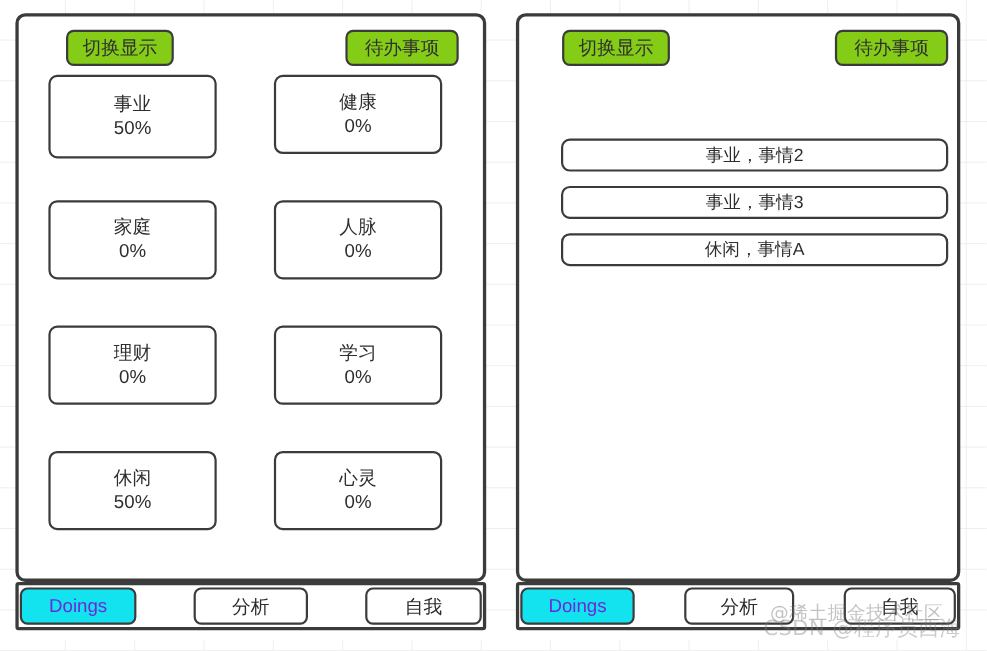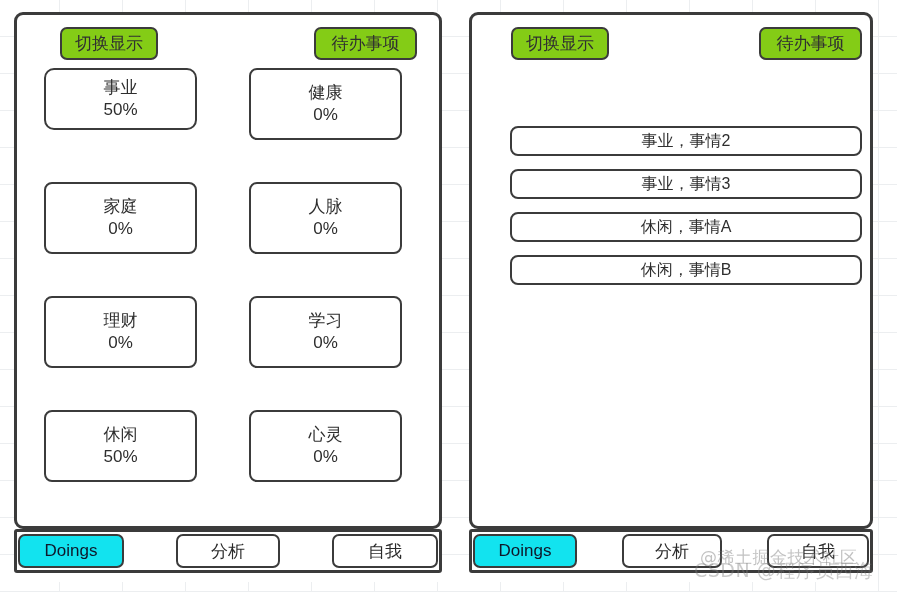--- a/index.html
+++ b/index.html
@@ -108,21 +108,21 @@
     justify-content: center;
     font-size: 17px;
     color: #2b2b2b;
     background: #ffffff;
     height: 34px;
     white-space: nowrap;
   }
   .tab.active {
     background: #12e3ef;
     border-color: #3b3b3b;
-    color: #0f172a;
+    color: #6d28d9;
   }
 
   
   .watermark {
     position: absolute;
     z-index: 5;
     white-space: nowrap;
     pointer-events: none;
     font-family: "DejaVu Sans", sans-serif;
   }
@@ -149,21 +149,21 @@
   <div class="screen" style="width:428px; height:517px;">
 
     <div class="topbtn" style="left:43px; top:12px; width:98px; height:33px; font-size:17px;">
       <span>切换显示</span>
     </div>
 
     <div class="topbtn" style="left:297px; top:12px; width:103px; height:33px; font-size:17px;">
       <span>待办事项</span>
     </div>
 
-    <div class="card" style="left:27px; top:53px; width:153px; height:62px;border-radius:10px;">
+    <div class="card" style="left:27px; top:53px; width:153px; height:76px;">
       <span class="card-name">事业</span>
       <span class="card-pct">50%</span>
     </div>
     <div class="card" style="left:232px; top:53px; width:153px; height:72px;">
       <span class="card-name">健康</span>
       <span class="card-pct">0%</span>
     </div>
 
     <div class="card" style="left:27px; top:167px; width:153px; height:72px;">
       <span class="card-name">家庭</span>
@@ -220,23 +220,20 @@
 
     <div class="todo-row" style="left:38px; top:111px; width:352px; height:30px;">
       <span>事业，事情2</span>
     </div>
     <div class="todo-row" style="left:38px; top:154px; width:352px; height:30px;">
       <span>事业，事情3</span>
     </div>
     <div class="todo-row" style="left:38px; top:197px; width:352px; height:30px;">
       <span>休闲，事情A</span>
     </div>
-    <div class="todo-row" style="left:38px; top:240px; width:352px; height:30px;">
-      <span>休闲，事情B</span>
-    </div>
   </div>
 
   <div class="tabbar" style="left:0px; top:517px; width:404px; height:44px; padding:0 1px;">
     <div class="tab active" style="width:104px;">
       <span>Doings</span>
     </div>
     <div class="tab" style="width:100px;">
       <span>分析</span>
     </div>
     <div class="tab" style="width:102px;">

